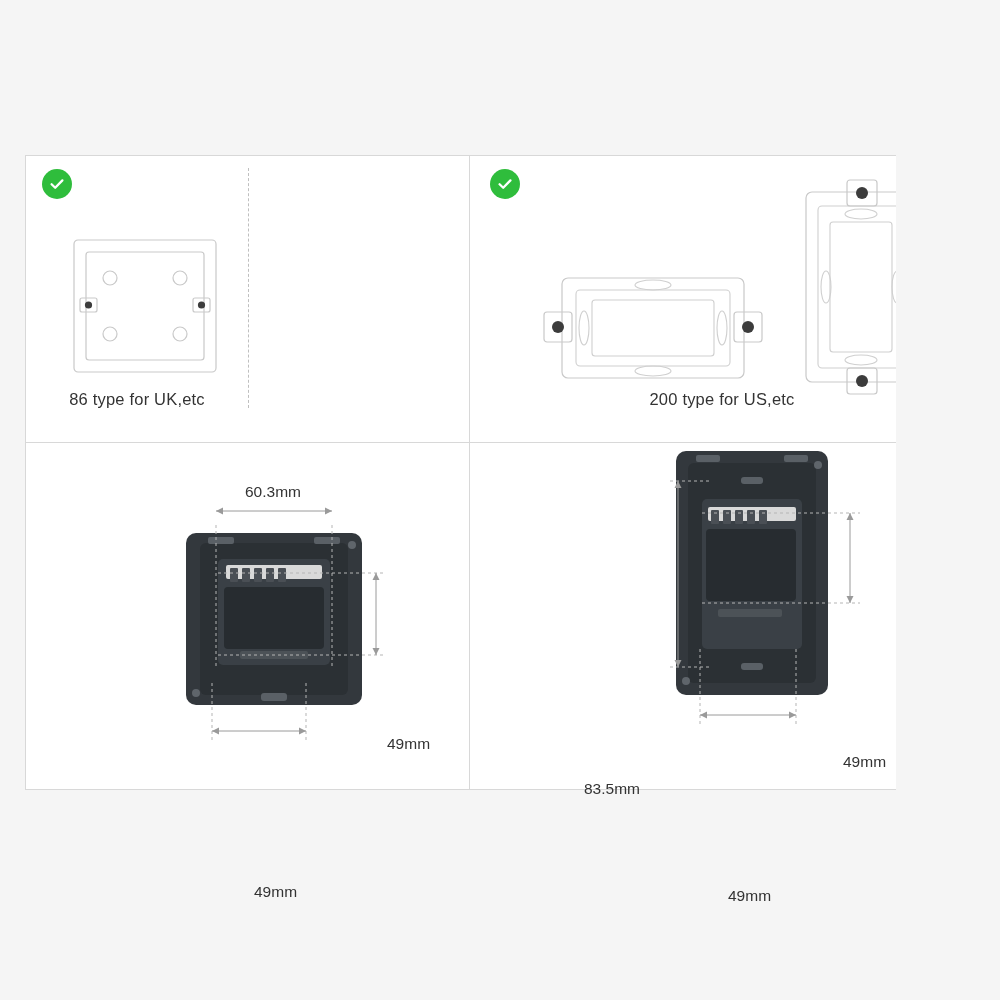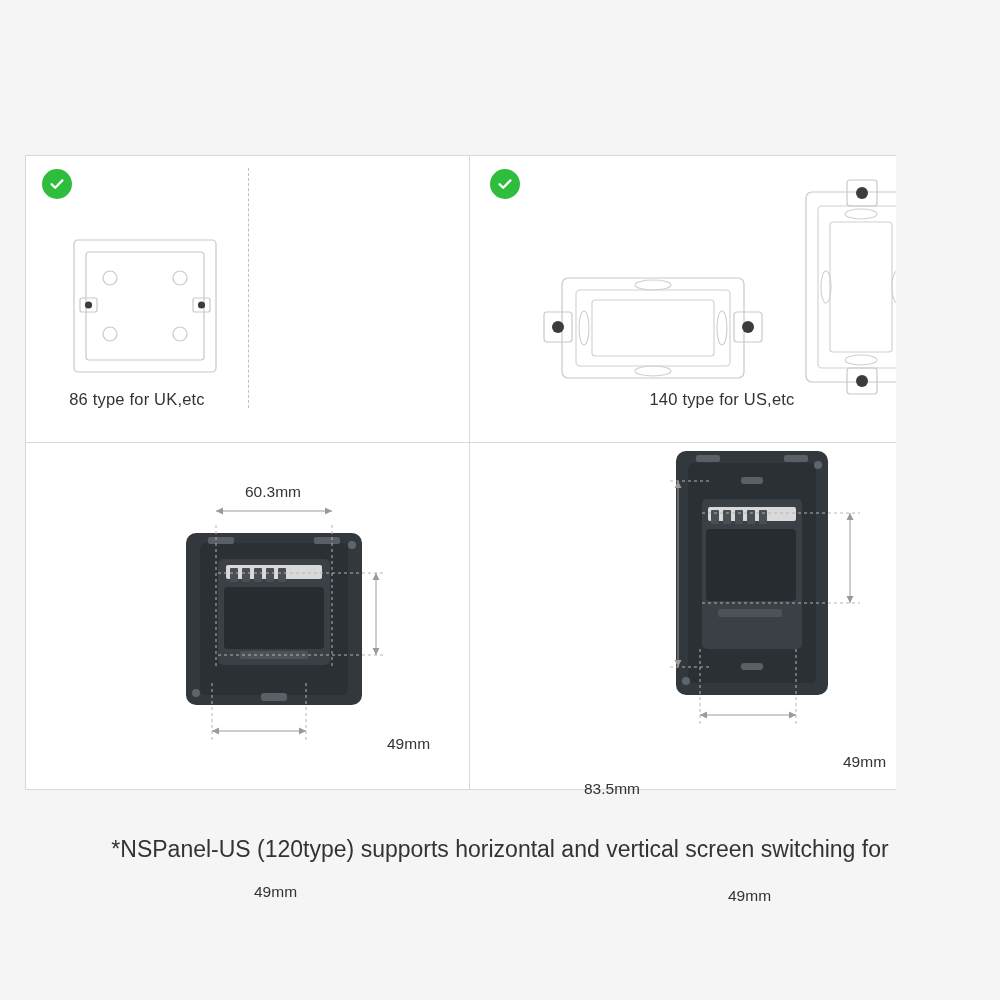--- a/index.html
+++ b/index.html
@@ -183,21 +183,21 @@
           <ellipse cx="61" cy="36" rx="16" ry="5" class="ln2"></ellipse>
           <ellipse cx="61" cy="182" rx="16" ry="5" class="ln2"></ellipse>
           <ellipse cx="26" cy="109" rx="5" ry="16" class="ln2"></ellipse>
           <ellipse cx="97" cy="109" rx="5" ry="16" class="ln2"></ellipse>
           <rect x="47" y="2" width="30" height="26" rx="3" fill="#ffffff" class="ln"></rect>
           <circle cx="62" cy="15" r="6" fill="#3c3c3c"></circle>
           <rect x="47" y="190" width="30" height="26" rx="3" fill="#ffffff" class="ln"></rect>
           <circle cx="62" cy="203" r="6" fill="#3c3c3c"></circle>
         </svg>
 
-        <div class="caption" style="left:0;top:234px;width:504px;">140 type for US,etc</div>
+        <div class="caption" style="left:0;top:234px;width:504px;">200 type for US,etc</div>
       </div>
     </div>
 
     <div class="row-bottom">
 
       <div class="cell" style="left:0;top:0;width:443px;height:346px;">
 
         <svg style="position:absolute;left:130px;top:20px;" width="300" height="300" viewBox="0 0 300 300">
 
           <rect x="30" y="70" width="176" height="172" rx="10" fill="#33383d"></rect>
@@ -285,16 +285,15 @@
         </svg>
 
         <div class="dim" style="left:114px;top:306px;margin-top:31px;">83.5mm</div>
         <div class="dim" style="left:373px;top:310px;">49mm</div>
         <div class="dim" style="left:258px;top:444px;">49mm</div>
       </div>
     </div>
   </div>
 
   <div class="footnote">
-    <div>*NSPanel-US (120type) supports horizontal and vertical screen switching for</div>
   </div>
 
 </div>
 
 </body></html>

